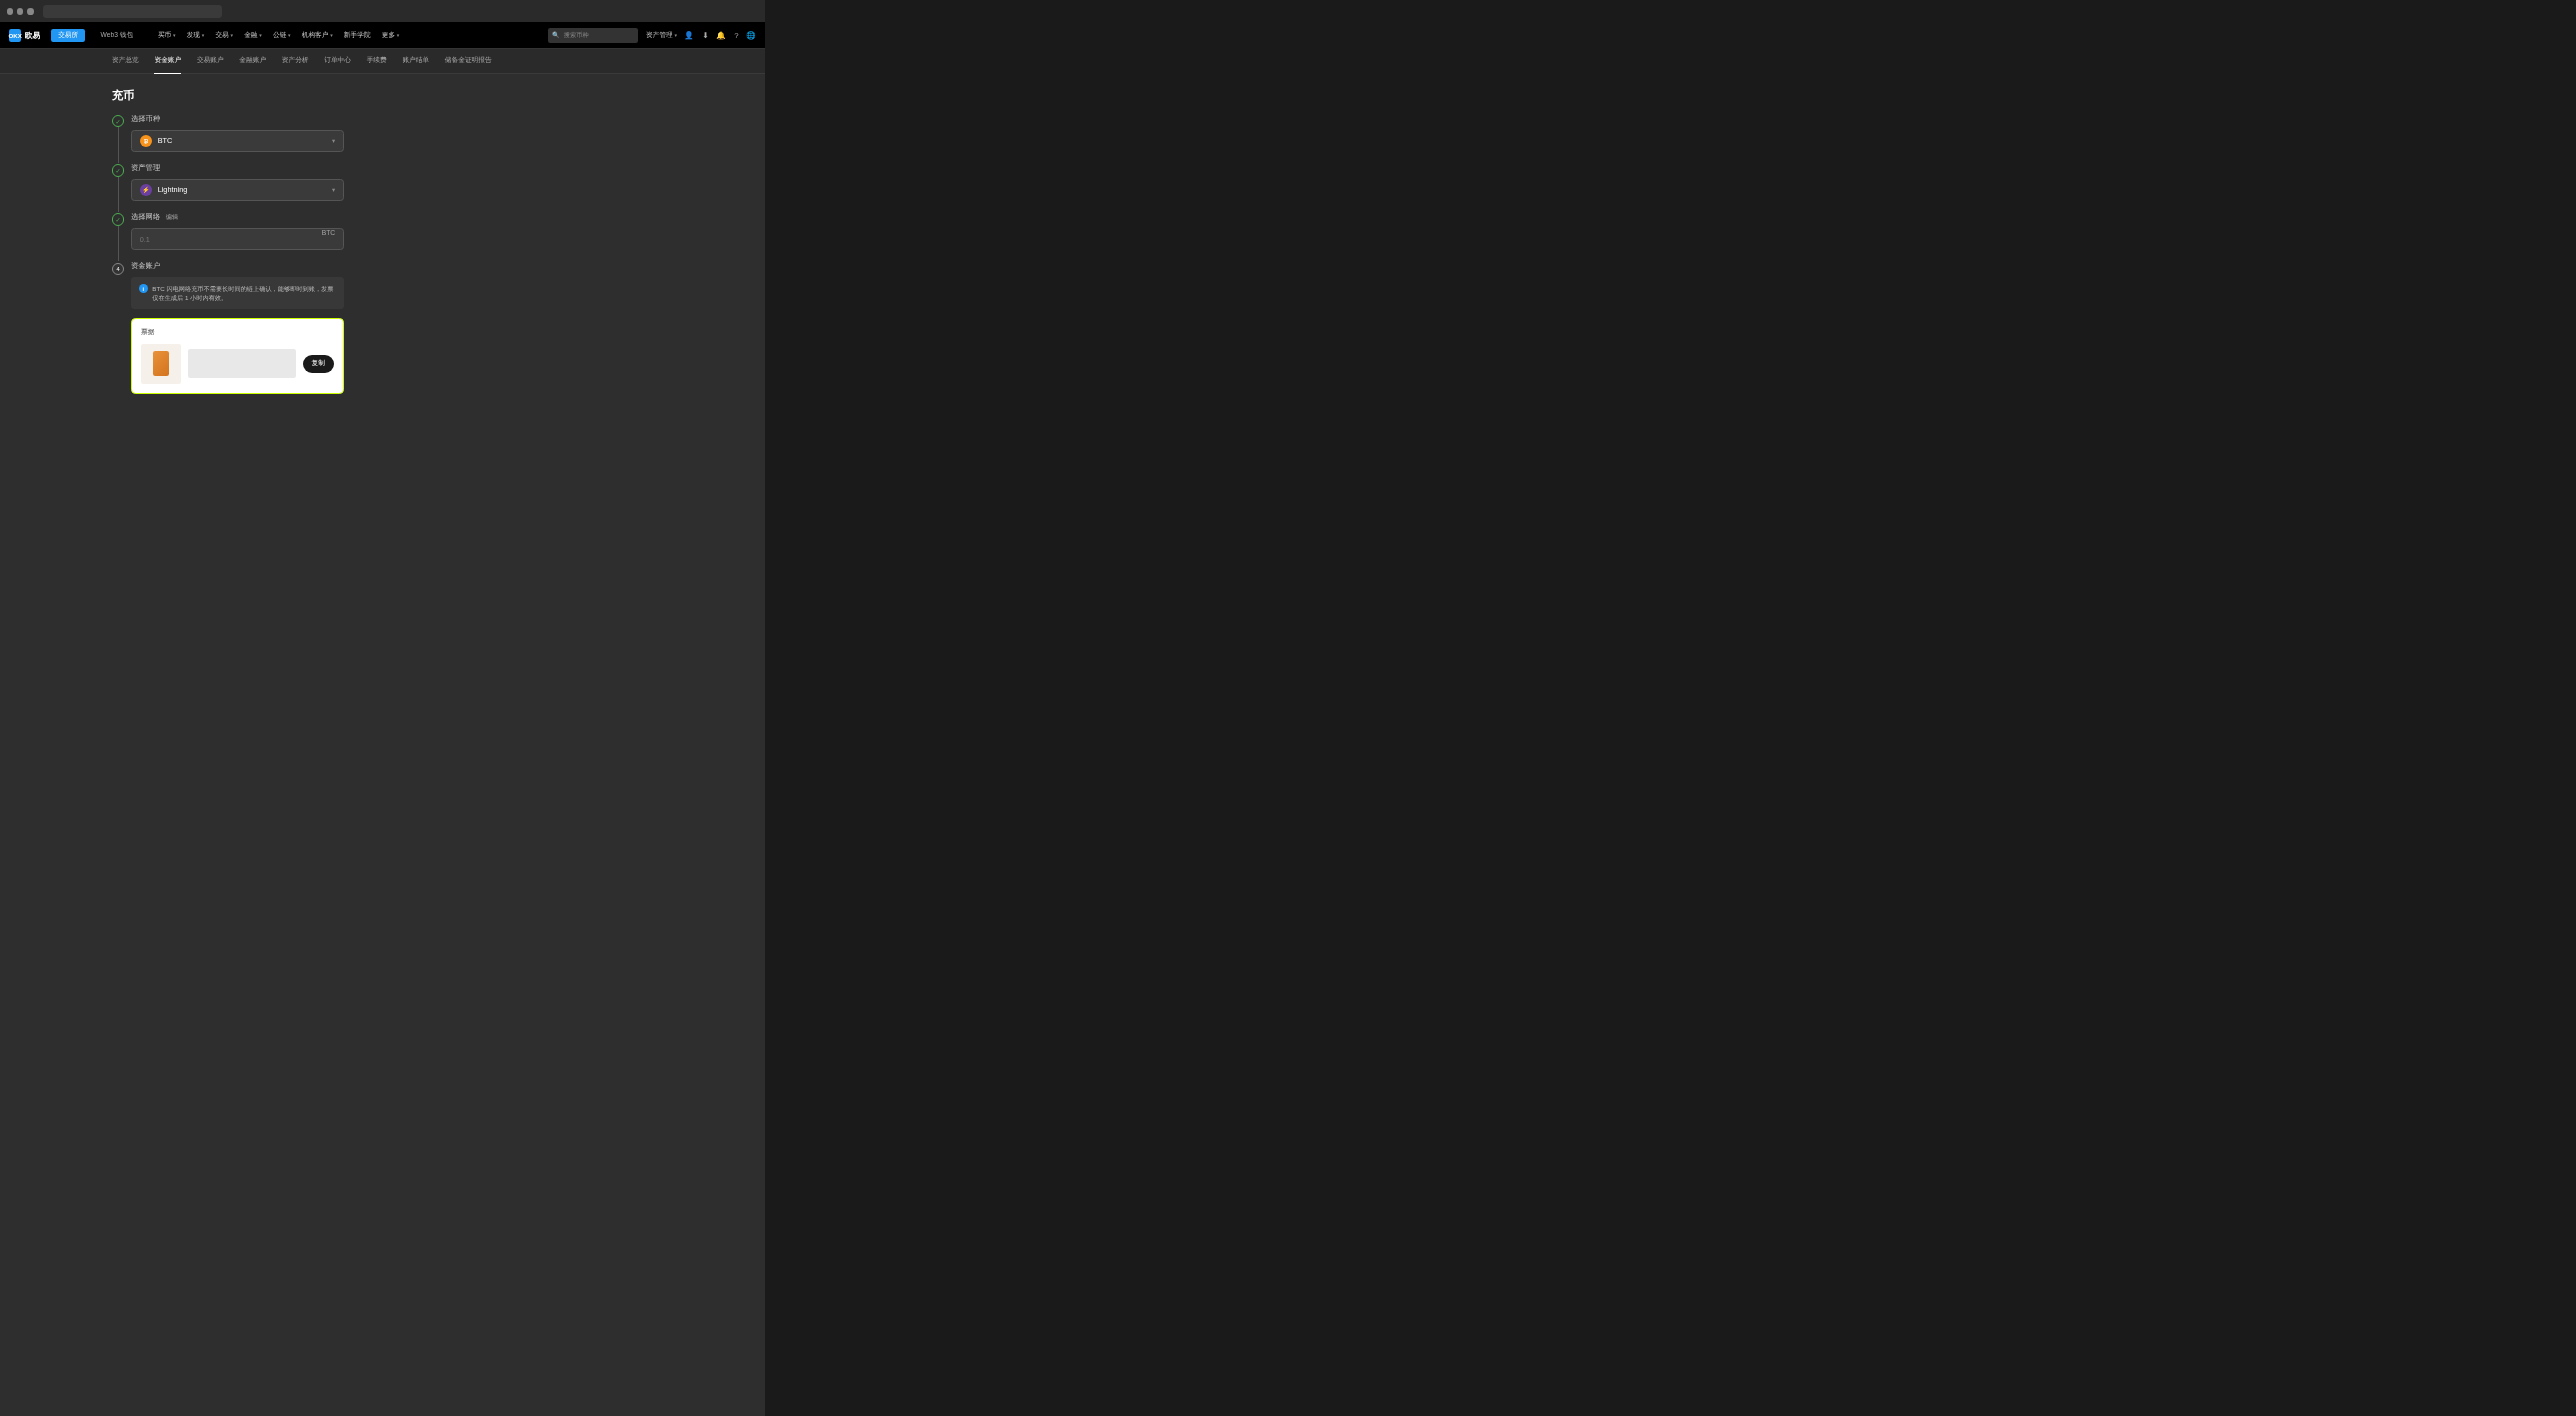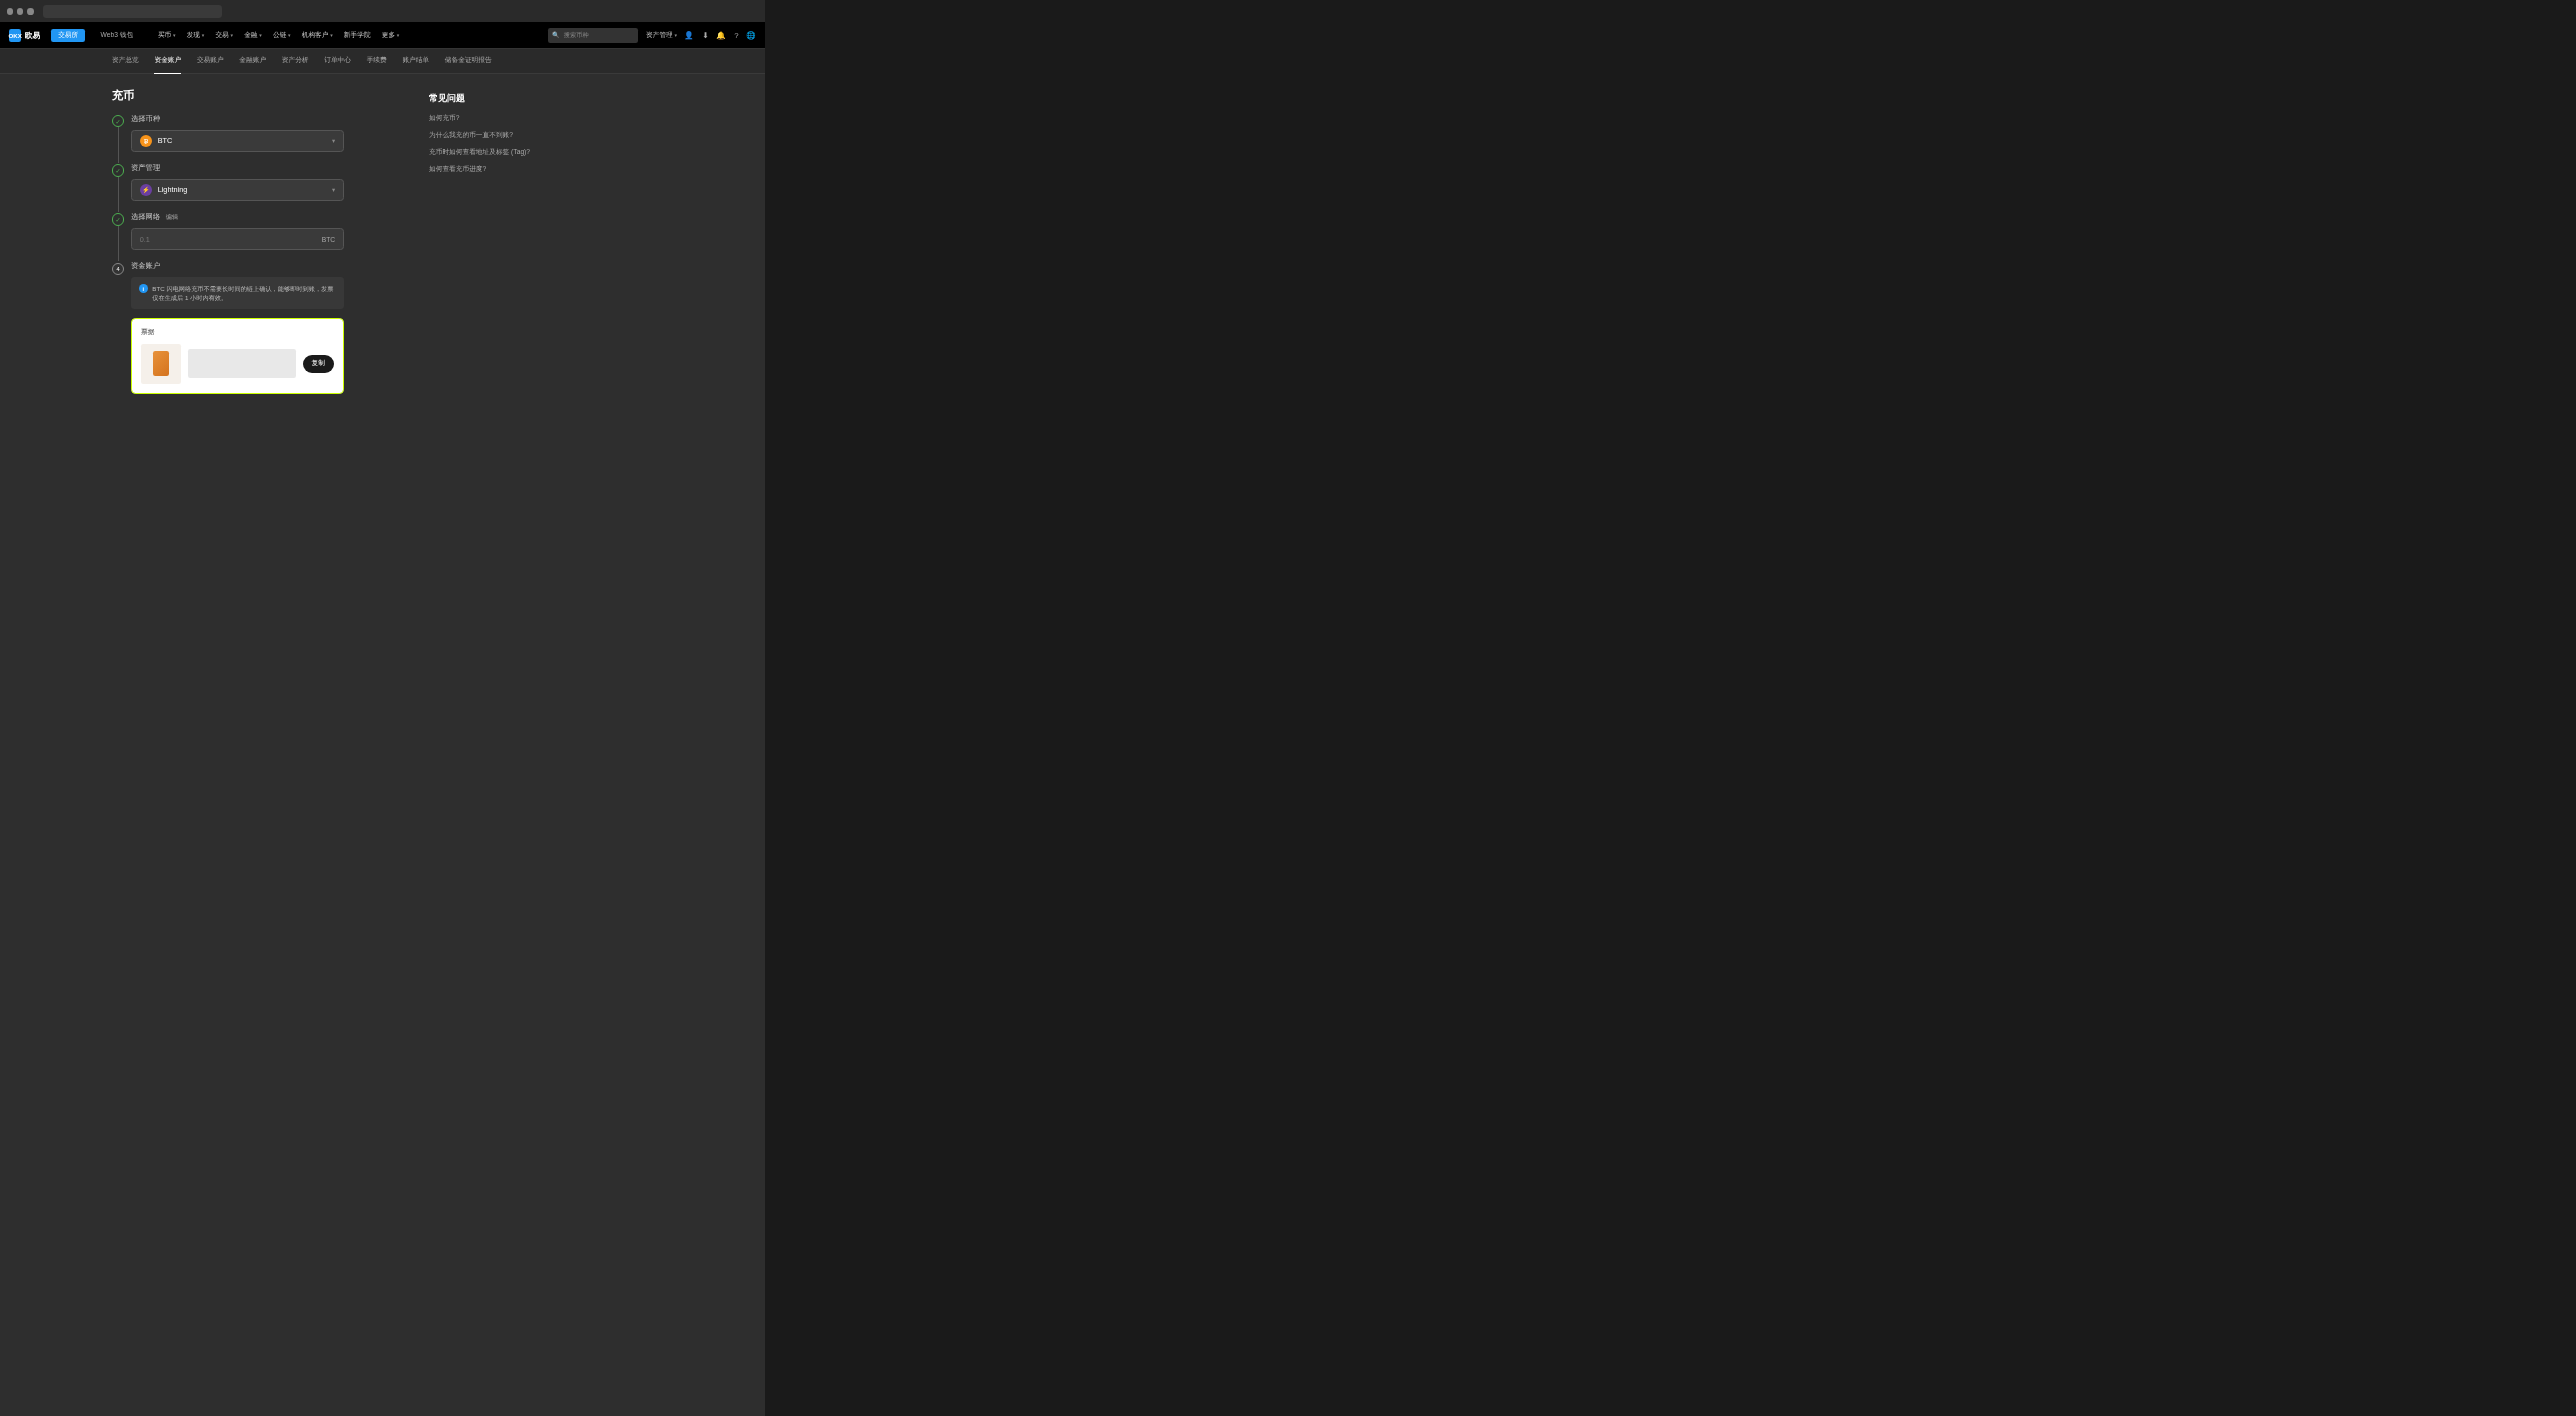--- a/index.html
+++ b/index.html
@@ -282,21 +282,20 @@
       font-size: 6.2px;
     }
 
     
     .amount-input-wrap {
       background: #3a3a3a;
       border: 0.6px solid #555;
       border-radius: 3.4px;
       height: 22.4px;
       display: flex;
-      align-items: center;
       padding: 0 7.8px;
       width: 100%;
       max-width: 213px;
     }
     .amount-input {
       flex: 1;
       background: transparent;
       border: none;
       outline: none;
       font-size: 7.3px;
@@ -551,21 +550,14 @@
               <div class="qr-orange-shape"></div>
             </div>
             <div class="invoice-code"></div>
             <button class="copy-btn">复制</button>
           </div>
         </div>
       </div>
     </div>
   </div>
 
-  <div class="right-section">
-    <div class="faq-title">常见问题</div>
-    <div class="faq-item">如何充币?</div>
-    <div class="faq-item">为什么我充的币一直不到账?</div>
-    <div class="faq-item">充币时如何查看地址及标签 (Tag)?</div>
-    <div class="faq-item">如何查看充币进度?</div>
-  </div>
 </div>
 
 
 </body></html>

